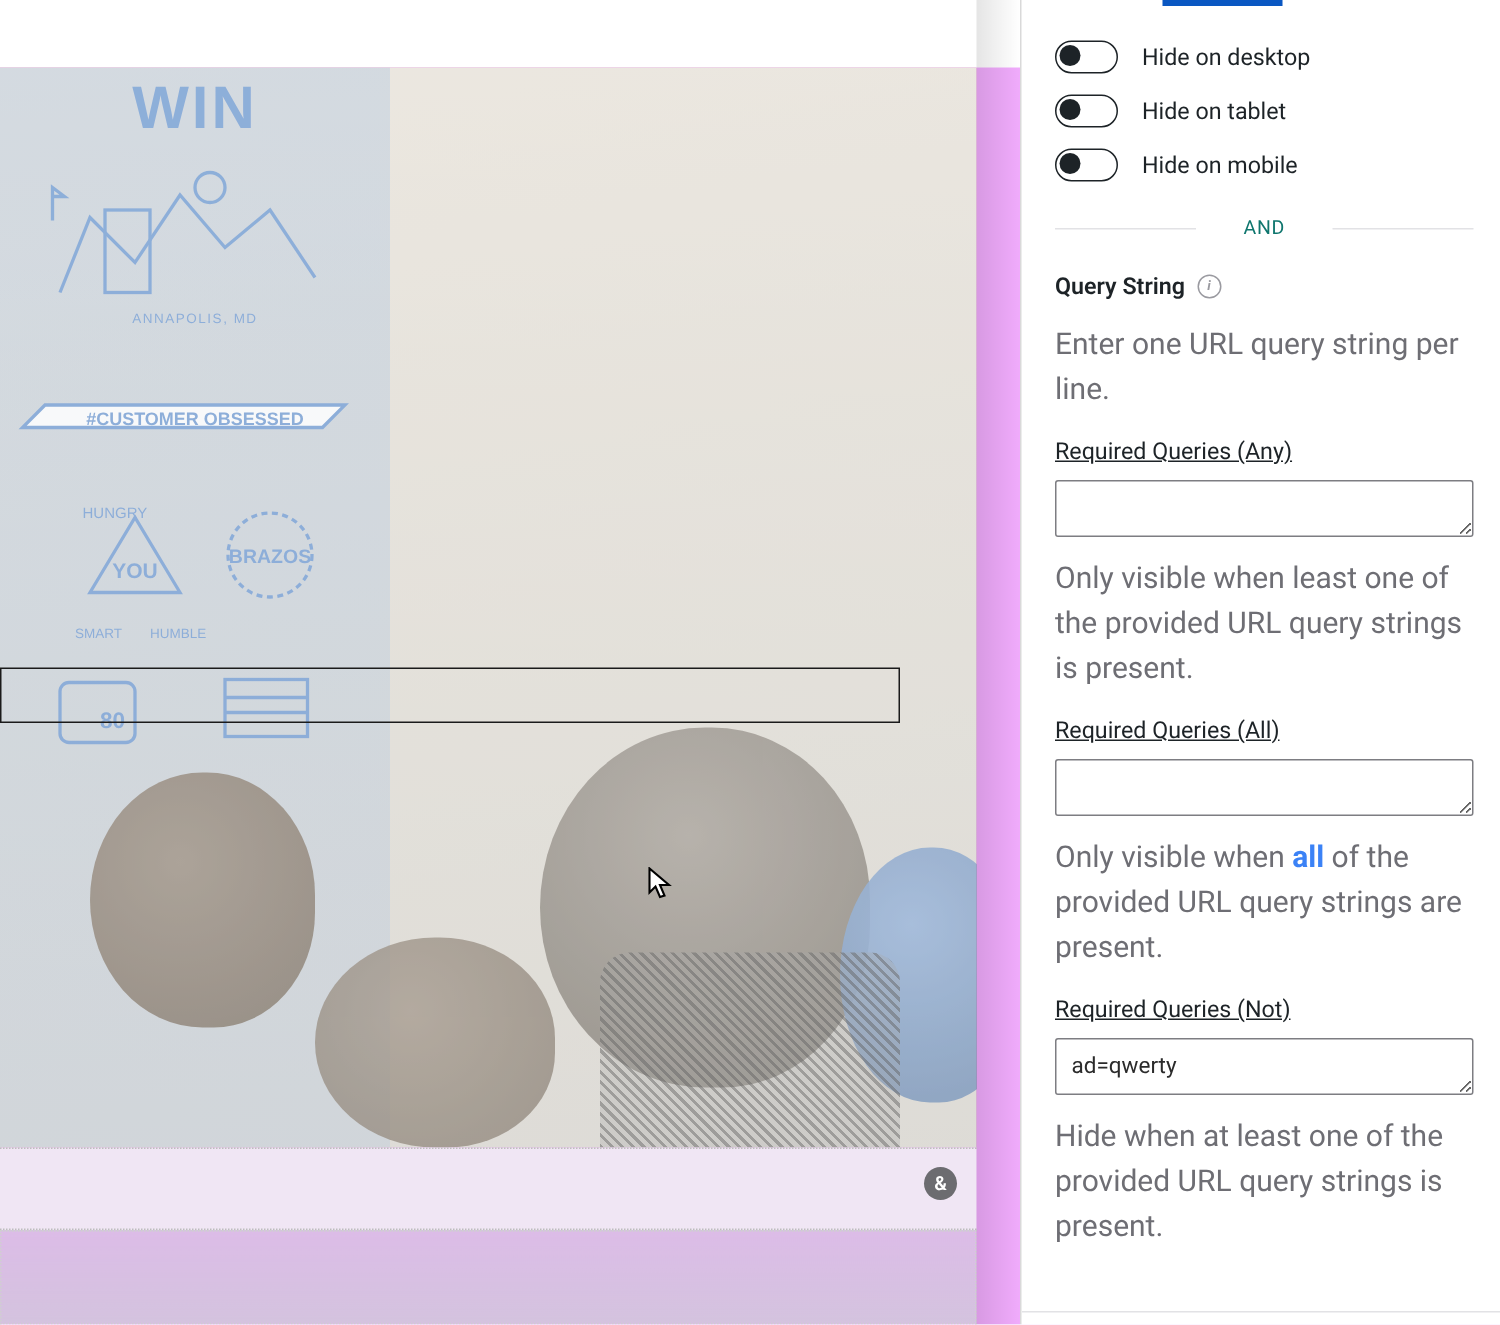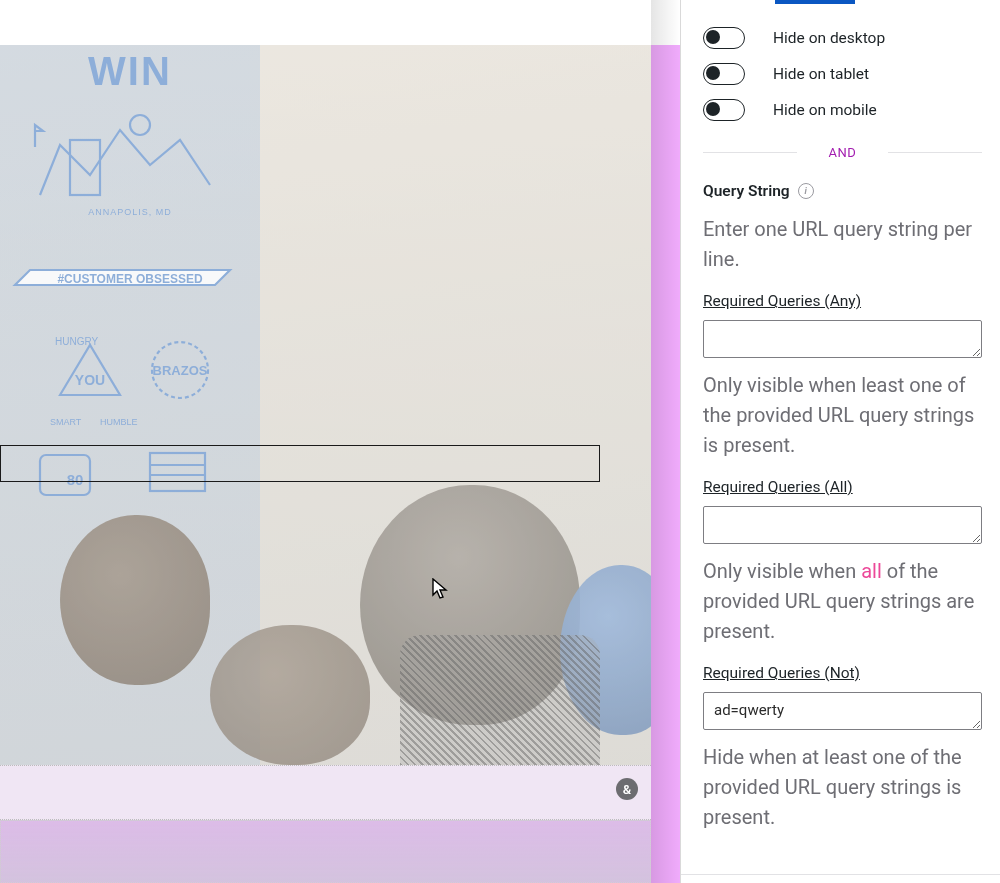--- a/index.html
+++ b/index.html
@@ -32,30 +32,30 @@
   .tab-indicator::after { content:""; position:absolute; top:0; left:94px; width:80px; height:4px; background:#0a57c2; }
   .panel-scroll { flex:1; overflow-y:auto; padding: 5px 0 0 0; position:relative; }
   .panel-scroll::-webkit-scrollbar { width:12px; }
   .panel-scroll::-webkit-scrollbar-thumb { background:#c6c6c8; border-radius:6px; }
   .panel-scroll::-webkit-scrollbar-track { background:#f2f2f4; }
   .panel-inner { padding: 0 18px 24px 22px; }
   
   .section-head { font-size:15.5px; font-weight:600; color:#1d2327; margin: 12px 0 14px; display:flex; align-items:center; gap:8px; }
   .info-icon { width:16px; height:16px; border-radius:50%; border:1.3px solid #9a9aa0; color:#9a9aa0; display:inline-flex; align-items:center; justify-content:center; font-size:9px; font-style:italic; font-weight:700; }
   
-  .toggle-row { display:flex; align-items:center; gap:28px; margin:14px 0; }
+  .toggle-row { display:flex; align-items:center; gap:16px; margin:14px 0; }
   .toggle { width:42px; height:22px; border:1.7px solid #1d2327; border-radius:13px; position:relative; background:#fff; cursor:pointer; }
   .toggle .knob { position:absolute; top:2.2px; left:2.2px; width:14px; height:14px; border-radius:50%; background:#1d2327; }
   .toggle-label { font-size:15.5px; color:#1d2327; }
   
-  .divider-and { display:flex; align-items:center; gap:32px; margin:24px 0 22px; color:#a21caf; font-size:13px; letter-spacing:0.5px; }
+  .divider-and { display:flex; align-items:center; gap:32px; margin:24px 0 22px; color:#0f766e; font-size:13px; letter-spacing:0.5px; }
   .divider-and .line { flex:1; height:1px; background:#e2e2e5; }
   
   .help { font-size:20px; line-height:1.5; color:#6e6e74; margin:8px 0 18px; }
-  .help b { font-weight:400; color:#ec4899; }
+  .help b { font-weight:700; color:#3b82f6; }
   .field-label { font-size:15.5px; color:#1d2327; margin:10px 0 10px;text-decoration:underline; }
   .ta { width:100%; height:38px; border:1px solid #7d7d82; border-radius:2px; padding:8px 10px; font-size:15px; font-family: inherit; color:#2b2b2b; resize:both; background:#fff; }
   
   .accordion { border-top:1px solid #e2e2e5; padding:18px 18px 18px 22px; display:flex; align-items:center; justify-content:space-between; font-size:16px; font-weight:600; color:#7f1d1d; cursor:pointer; }
   .chev { width:18px; height:18px; }
 </style>
 </head>
 <body>
 
 <div class="app">

